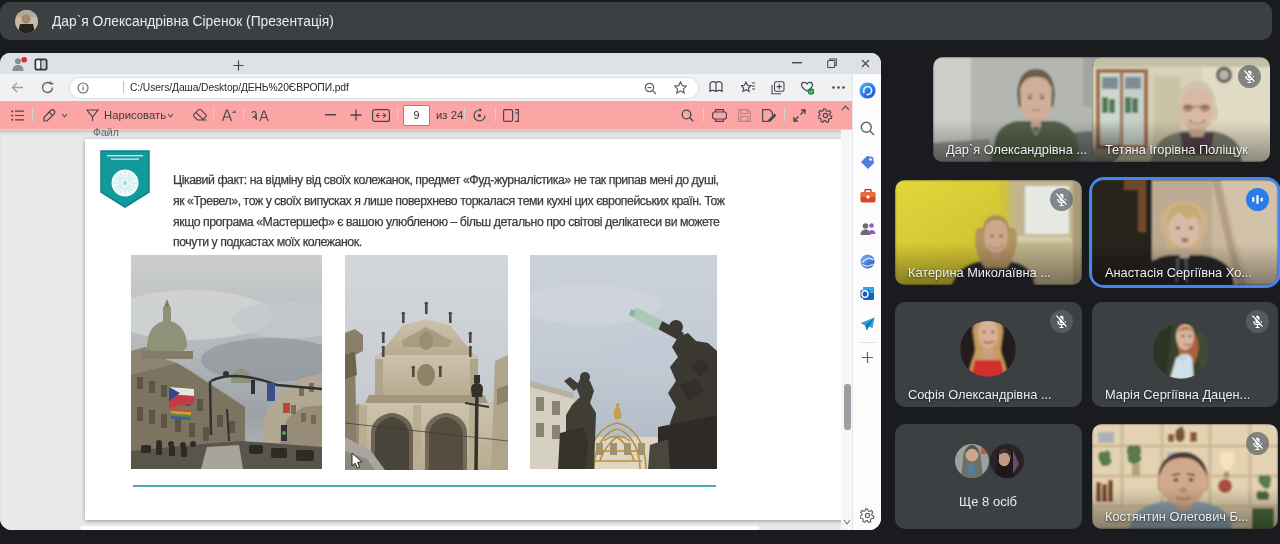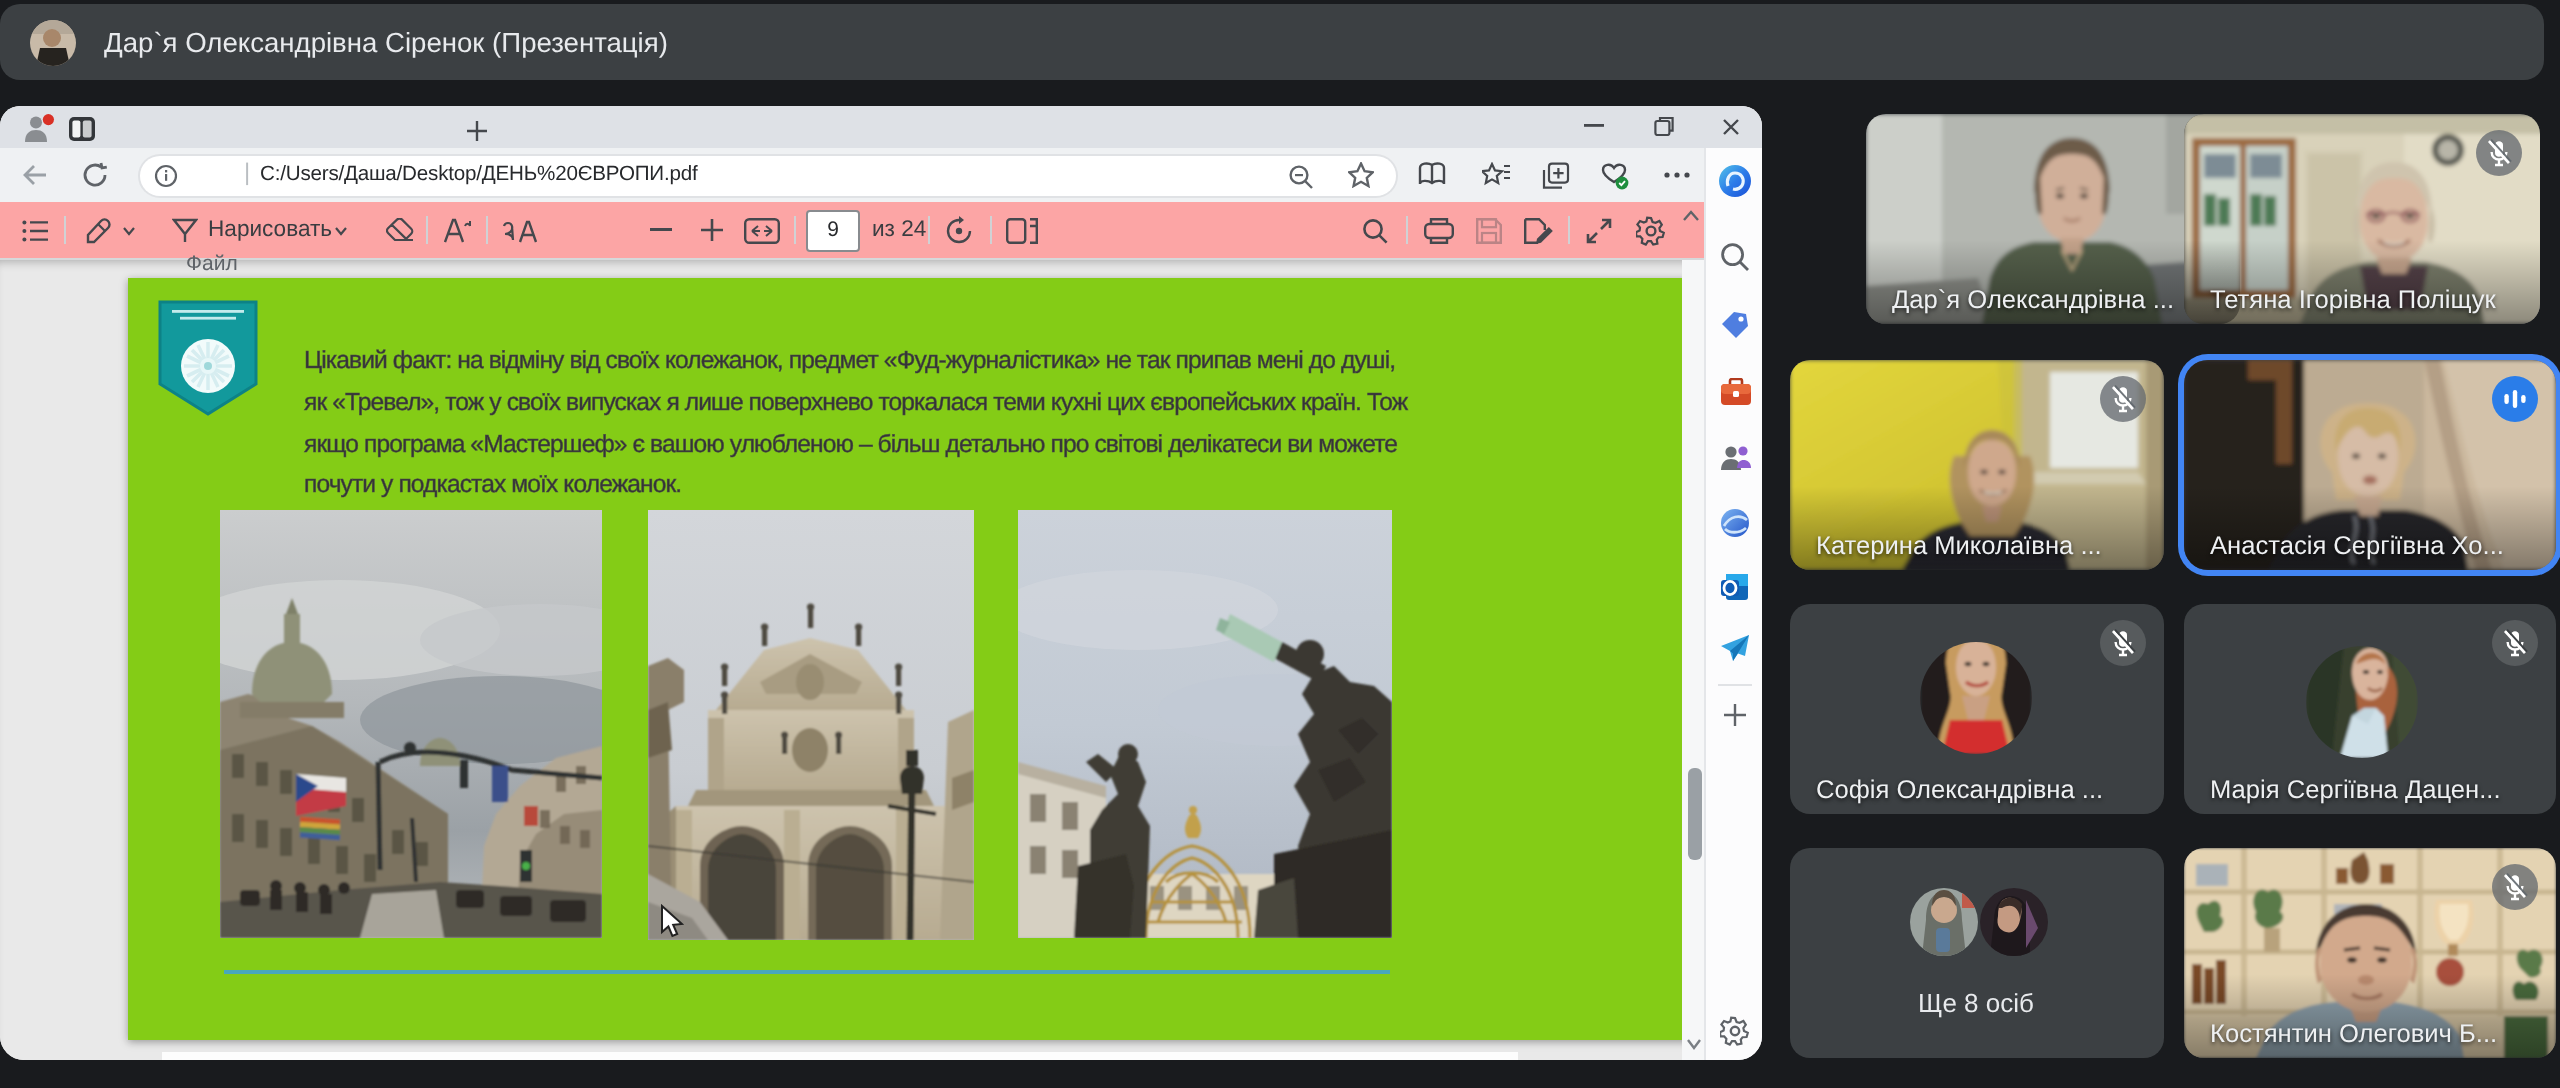--- a/index.html
+++ b/index.html
@@ -12,21 +12,21 @@
   #topbar .av{position:absolute;left:15px;top:8px;width:23px;height:23px;border-radius:50%;overflow:hidden;}
   
   #browser{left:0;top:53px;width:881px;height:477px;background:#fff;border-radius:10px 10px 12px 12px;overflow:hidden;}
   #tabstrip{left:0;top:0;width:881px;height:21px;background:#dee1e6;}
   #tab{left:56px;top:2px;width:169px;height:19px;background:#fff;border-radius:8px 8px 0 0;}
   #tab .t{position:absolute;left:27px;top:5px;font-size:9.5px;color:#3a3d42;}
   #addr{left:0;top:21px;width:881px;height:27px;background:#eff1f3;}
   #pill{left:70px;top:4px;width:628px;height:20px;background:#fff;border-radius:10px;box-shadow:0 0 0 1px #e0e2e5;}
   #toolbar{left:0;top:48px;width:881px;height:28px;background:#fca5a5;border-bottom:1px solid #d6d8da;}
   #content{left:0;top:77px;width:852px;height:400px;background:#e9e9e9;box-shadow:inset 0 4px 5px -3px rgba(0,0,0,0.25);}
-  #page{left:64px;top:9px;width:794px;height:381px;background:#84cc16;box-shadow:0 1px 4px rgba(0,0,0,0.35);}
+  #page{left:85px;top:9px;width:794px;height:381px;background:#ffffff;box-shadow:0 1px 4px rgba(0,0,0,0.35);}
   #page2{left:81px;top:396px;width:678px;height:4px;background:#fdfdfd;}
   #ptext{left:88px;top:31px;font-size:12.3px;line-height:20.8px;color:#353535;letter-spacing:-0.45px;white-space:nowrap;-webkit-text-stroke:0.25px #4a4a4a;}
   
   #vscroll{left:841px;top:77px;width:11px;height:400px;background:#f6f7f8;}
   #vthumb{left:3px;top:254px;width:7px;height:46px;background:#9aa0a5;border-radius:3px;}
   
   #sidebar{left:852px;top:21px;width:29px;height:456px;background:#fcfcfd;border-left:1px solid #e4e6e9;}
   
   .tile{position:absolute;width:187px;height:105px;border-radius:10px;background:#3c4043;overflow:hidden;}
   .tile svg{position:absolute;left:0;top:0;}

